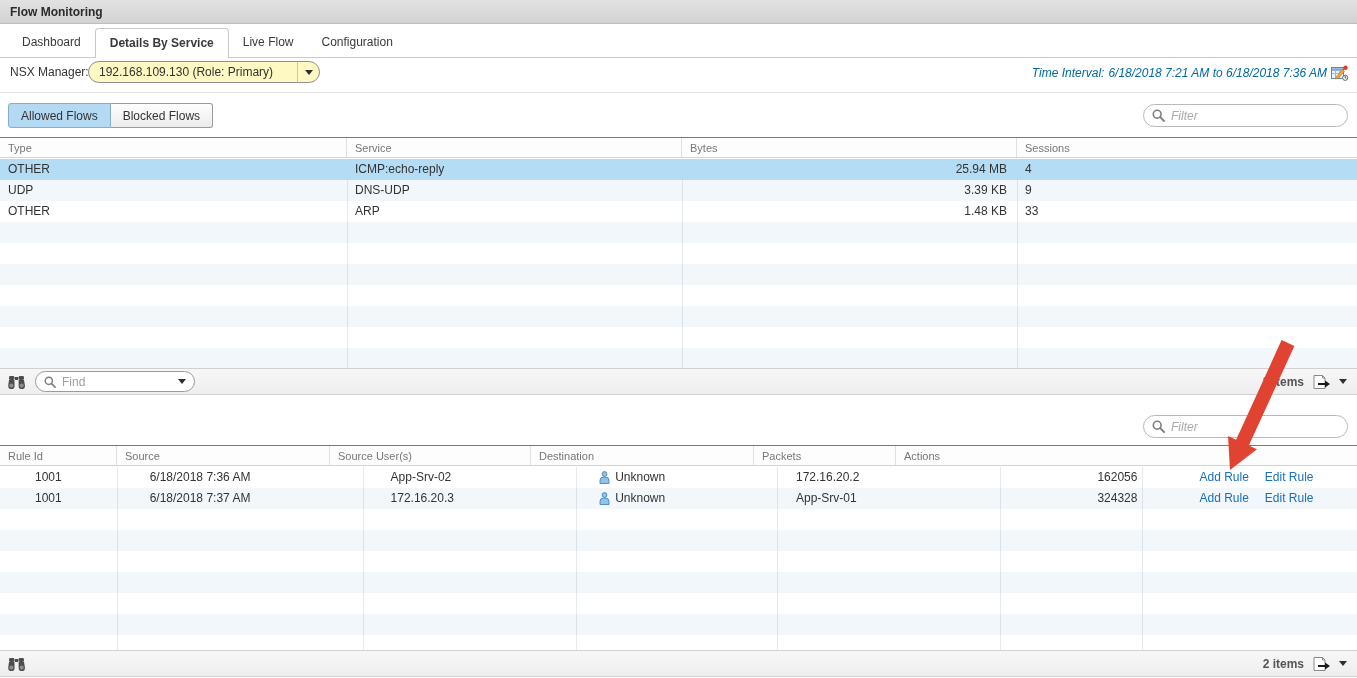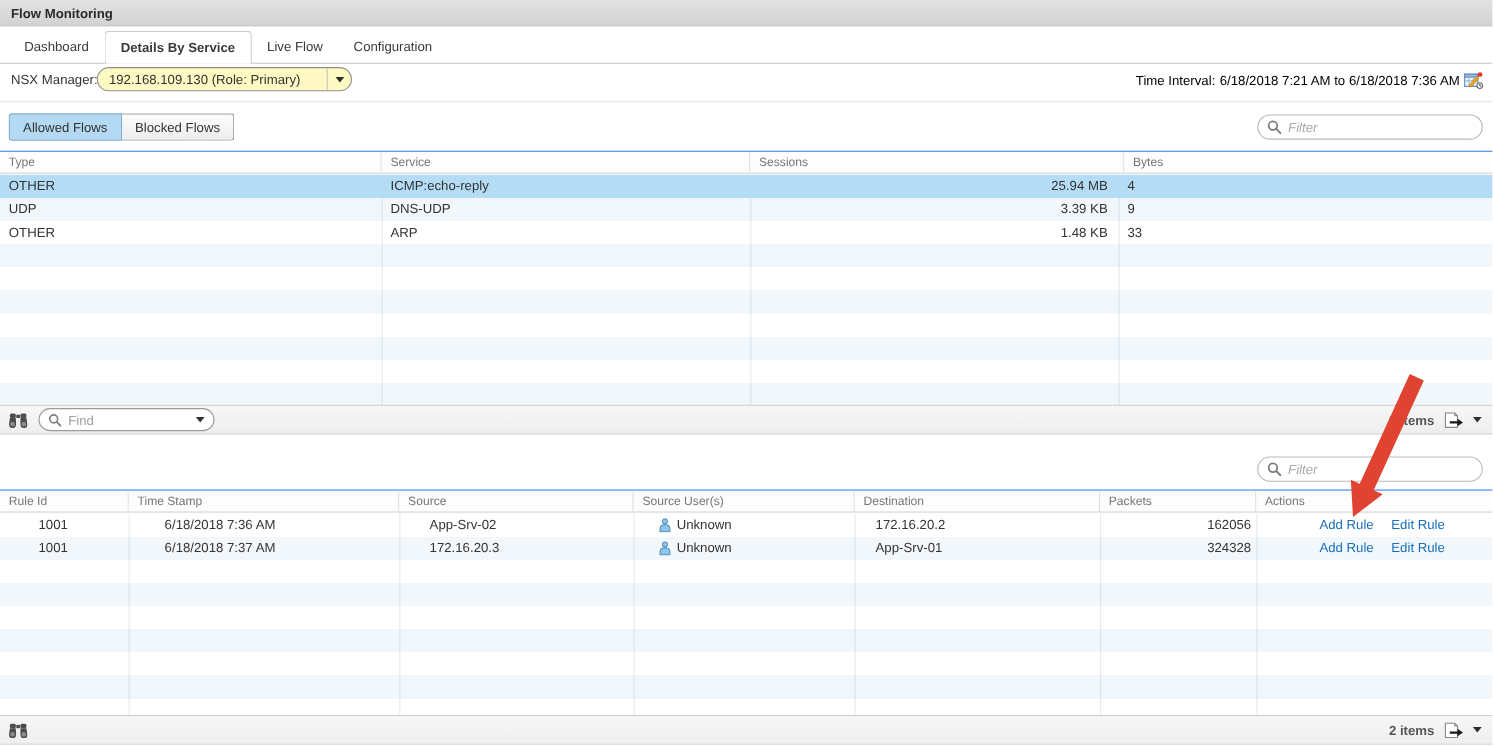--- a/index.html
+++ b/index.html
@@ -23,21 +23,21 @@
   .toolrow { position:absolute; left:0; top:58px; width:100%; height:34px; }
   .nsx-label { position:absolute; left:10px; top:7px; color:#333; }
   .nsx-dd { position:absolute; left:88px; top:3px; width:232px; height:22px; border:1px solid #8f8f8f;
     border-radius:11px; background:#fef9c3; display:flex; align-items:center; }
   .nsx-dd .val { flex:1; padding-left:10px; white-space:nowrap; overflow:hidden; }
   .nsx-dd .dd-btn { width:22px; height:100%; display:flex; align-items:center; justify-content:center;
     border-left:1px solid #c4c4c4; }
   .caret { width:0; height:0; border-left:4px solid transparent; border-right:4px solid transparent;
     border-top:5px solid #2f2f2f; display:inline-block; }
   .time-box { position:absolute; right:8px; top:7px; display:flex; align-items:center; gap:4px; }
-  .time-box .lbl { color:#000000; }
+  .time-box .lbl { color:#0369a1;font-style:italic; }
   .rowline { position:absolute; left:0; top:92px; width:100%; height:1px; background:#e4e4e4; }
 
   
   .segrow { position:absolute; left:8px; top:103px; height:25px; display:flex; }
   .segbtn { height:25px; padding:0 12px; display:flex; align-items:center; border:1px solid #9a9a9a;
     background:linear-gradient(#fefefe,#ececec); color:#333; }
   .segbtn.first { border-radius:3px 0 0 3px; }
   .segbtn.last { border-radius:0 3px 3px 0; border-left:none; }
   .segbtn.selected { background:#b4d9f2; border-color:#85aecb; }
 
@@ -147,22 +147,22 @@
           <circle cx="5.2" cy="5.2" r="3.9" fill="none" stroke="#7d7d7d" stroke-width="1.6"></circle>
           <line x1="8.2" y1="8.2" x2="12" y2="12" stroke="#7d7d7d" stroke-width="1.8" stroke-linecap="round"></line>
         </svg>
     </span>
     <input placeholder="Filter" style="">
   </div>
 
   <div class="thead t1 thead1">
     <div class="hc w0">Type</div>
     <div class="hc w1">Service</div>
+    <div class="hc w2">Bytes</div>
     <div class="hc w3">Sessions</div>
-    <div class="hc w2">Bytes</div>
   </div>
   <div class="tbody t1 tbody1">
     <div class="vsep" style="left:347px"></div>
     <div class="vsep" style="left:682px"></div>
     <div class="vsep" style="left:1017px"></div>
     <div class="trow selected">
       <div class="cell w0">OTHER</div>
       <div class="cell w1">ICMP:echo-reply</div>
       <div class="cell w2 num">25.94 MB</div>
       <div class="cell w3">4</div>
@@ -223,21 +223,20 @@
       <svg width="13" height="13" viewBox="0 0 13 13">
           <circle cx="5.2" cy="5.2" r="3.9" fill="none" stroke="#7d7d7d" stroke-width="1.6"></circle>
           <line x1="8.2" y1="8.2" x2="12" y2="12" stroke="#7d7d7d" stroke-width="1.8" stroke-linecap="round"></line>
         </svg>
     </span>
     <input placeholder="Filter" style="">
   </div>
 
   <div class="thead t2 thead2">
     <div class="hc w0">Rule Id</div>
-    <div class="hc w1">Time Stamp</div>
     <div class="hc w2">Source</div>
     <div class="hc w3">Source User(s)</div>
     <div class="hc w4">Destination</div>
     <div class="hc w5">Packets</div>
     <div class="hc w6">Actions</div>
   </div>
   <div class="tbody t2 tbody2">
     <div class="vsep" style="left:117px"></div>
     <div class="vsep" style="left:363px"></div>
     <div class="vsep" style="left:576px"></div>

